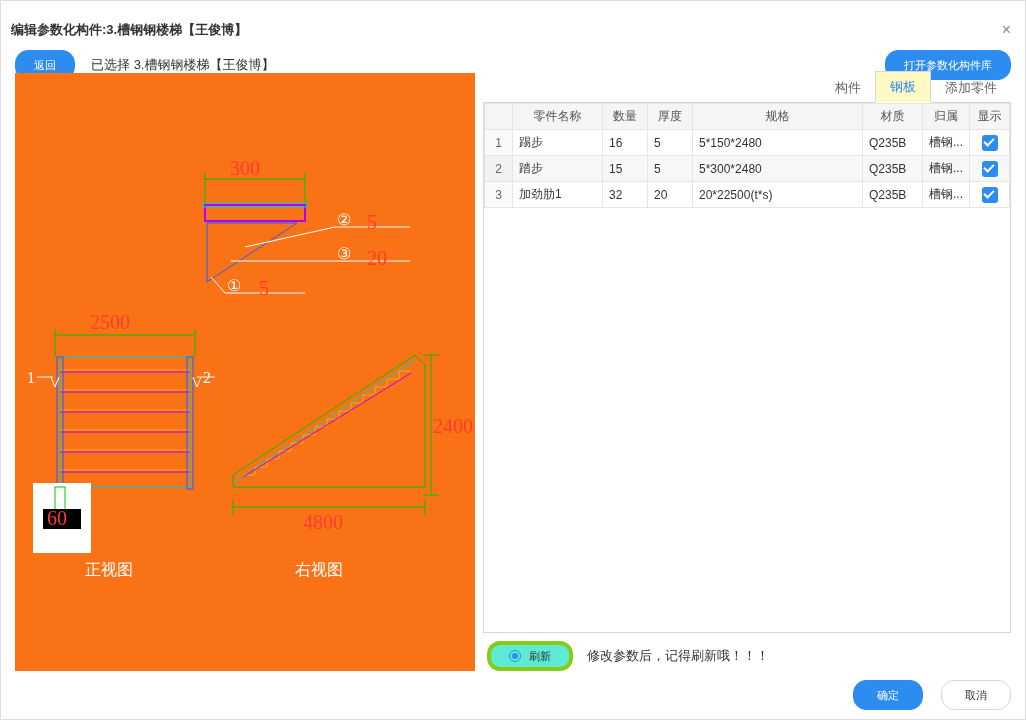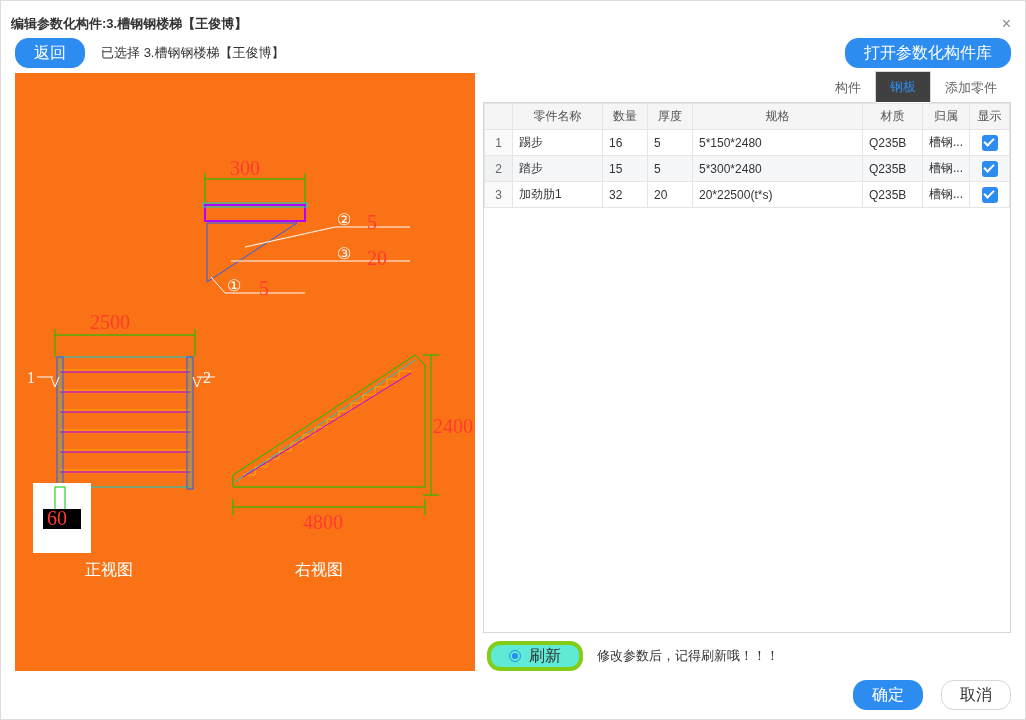--- a/index.html
+++ b/index.html
@@ -1,36 +1,36 @@
 <!DOCTYPE html>
 <html><head>
 <meta charset="utf-8">
 <style>
   * { box-sizing: border-box; }
   html, body { margin:0; padding:0; font-family: "Microsoft YaHei", Arial, sans-serif; font-size:13px; color:#333; background:#fff; }
   .window { width:1026px; height:720px; position:relative; border:1px solid #ddd; background:#fff; overflow:hidden; }
-  .titlebar { height:32px; display:flex; align-items:flex-end; padding:0 10px; justify-content:space-between; }
+  .titlebar { height:32px; display:flex; align-items:flex-start; padding:8px 10px; justify-content:space-between;margin-top:12px; }
   .titlebar .title { font-size:13px; color:#333; font-weight:bold;}
   .close-x { font-size:16px; color:#888; cursor:pointer; padding:0 4px; }
   .toolbar { height:40px; display:flex; align-items:center; padding:0 14px; gap:16px; }
-  .btn { display:inline-flex; align-items:center; justify-content:center; height:30px; padding:0 18px; border-radius:13px; font-size:16px; cursor:pointer; border:1px solid transparent; }
+  .btn { display:inline-flex; align-items:center; justify-content:center; height:30px; padding:0 18px; border-radius:13px; font-size:11px; cursor:pointer; border:1px solid transparent; }
   .btn-primary { background:#2d8cf0; color:#fff; border-color:#2d8cf0; }
   .btn-default { background:#fff; color:#333; border:1px solid #d7d7d7; }
   .btn-radio { background:#5eead4; color:#333; border:4px solid #84cc16; }
   .btn-radio .radio { width:12px; height:12px; border-radius:50%; border:1px solid #2d8cf0; margin-right:8px; display:inline-block; position:relative; }
   .btn-radio .radio::after { content:""; position:absolute; inset:2px; border-radius:50%; background:#2d8cf0; }
   .spacer { flex:1; }
   .toolbar .sel-label { color:#333; }
   .content { position:absolute; top:72px; bottom:48px; left:14px; right:14px; display:flex; gap:8px; }
   .drawing-pane { flex:0 0 460px; background:#f97316; position:relative; }
   .drawing-pane svg { position:absolute; inset:0; width:100%; height:100%; }
   .right-pane { flex:1; display:flex; flex-direction:column; }
   .tabs { display:flex; border-bottom:1px solid #d7d7d7; height:30px; align-items:flex-end;justify-content:flex-end; }
   .tab { padding:6px 14px; border:1px solid transparent; border-bottom:none; cursor:pointer; font-size:13px; color:#666; background:#f7f7f7; border-color:#d7d7d7; position:relative; bottom:-1px; margin-right:-1px; }
-  .tab.active { background:#404040; border-color:#d7d7d7; border-bottom:1px solid #fff; color:#2d8cf0; }
+  .tab.active { background:#fef9c3; border-color:#d7d7d7; border-bottom:1px solid #fff; color:#2d8cf0; }
   .tab:not(.active) { background:transparent; border-color:transparent; color:#666; }
   .table-wrap { flex:1; border:1px solid #d7d7d7; border-top:none; overflow:auto; }
   table { width:100%; border-collapse:collapse; font-size:12px; }
   th, td { border:1px solid #e5e5e5; padding:4px 6px; text-align:left; height:22px;margin-top:24px; }
   th { background:#f5f5f5; font-weight:normal; color:#555; text-align:center; }
   td.idx { text-align:center; color:#666; width:28px; background:#fafafa; }
   tr.even td { background:#f5f7f9; }
   tr.even td.idx { background:#f0f2f4; }
   .chk { display:inline-block; width:16px; height:16px; background:#2d8cf0; border-radius:3px; position:relative; vertical-align:middle; }
   .chk::after { content:""; position:absolute; left:4px; top:1px; width:4px; height:8px; border:solid #fff; border-width:0 2px 2px 0; transform:rotate(45deg); }

